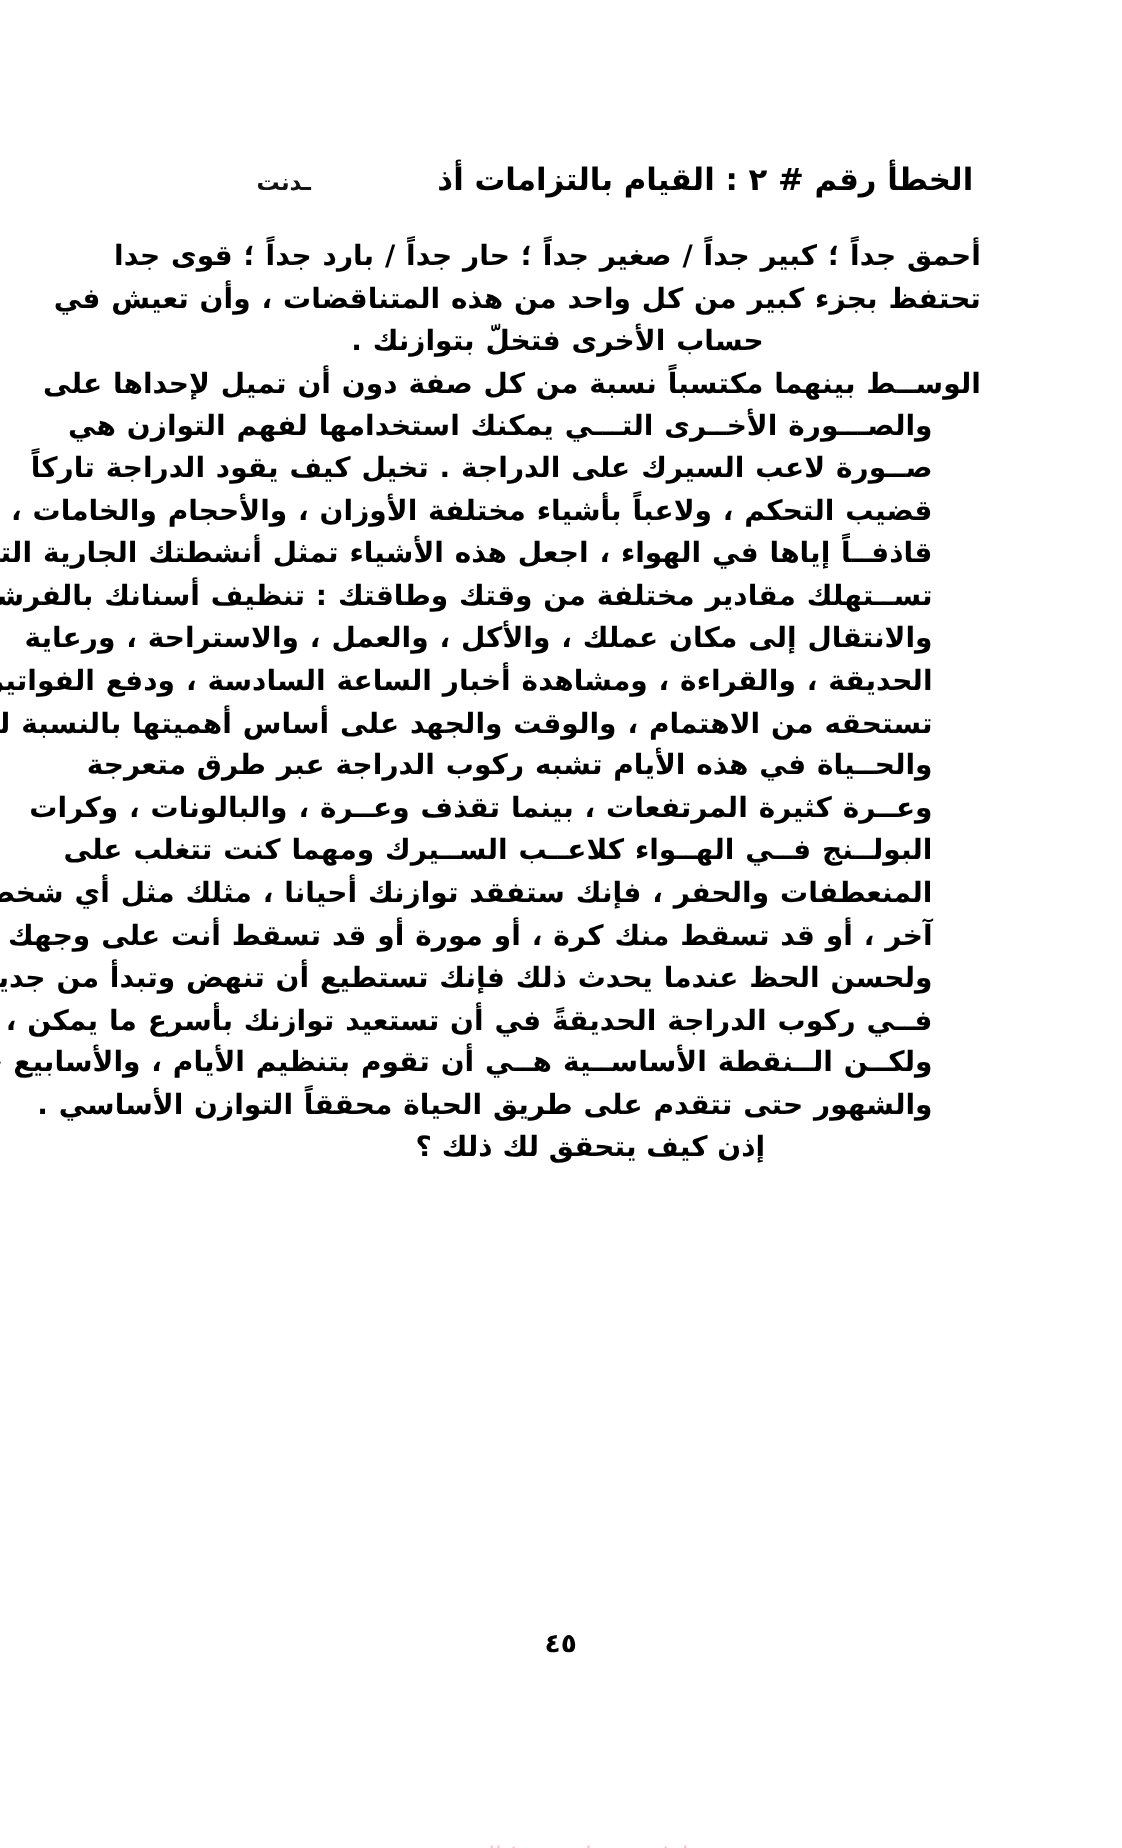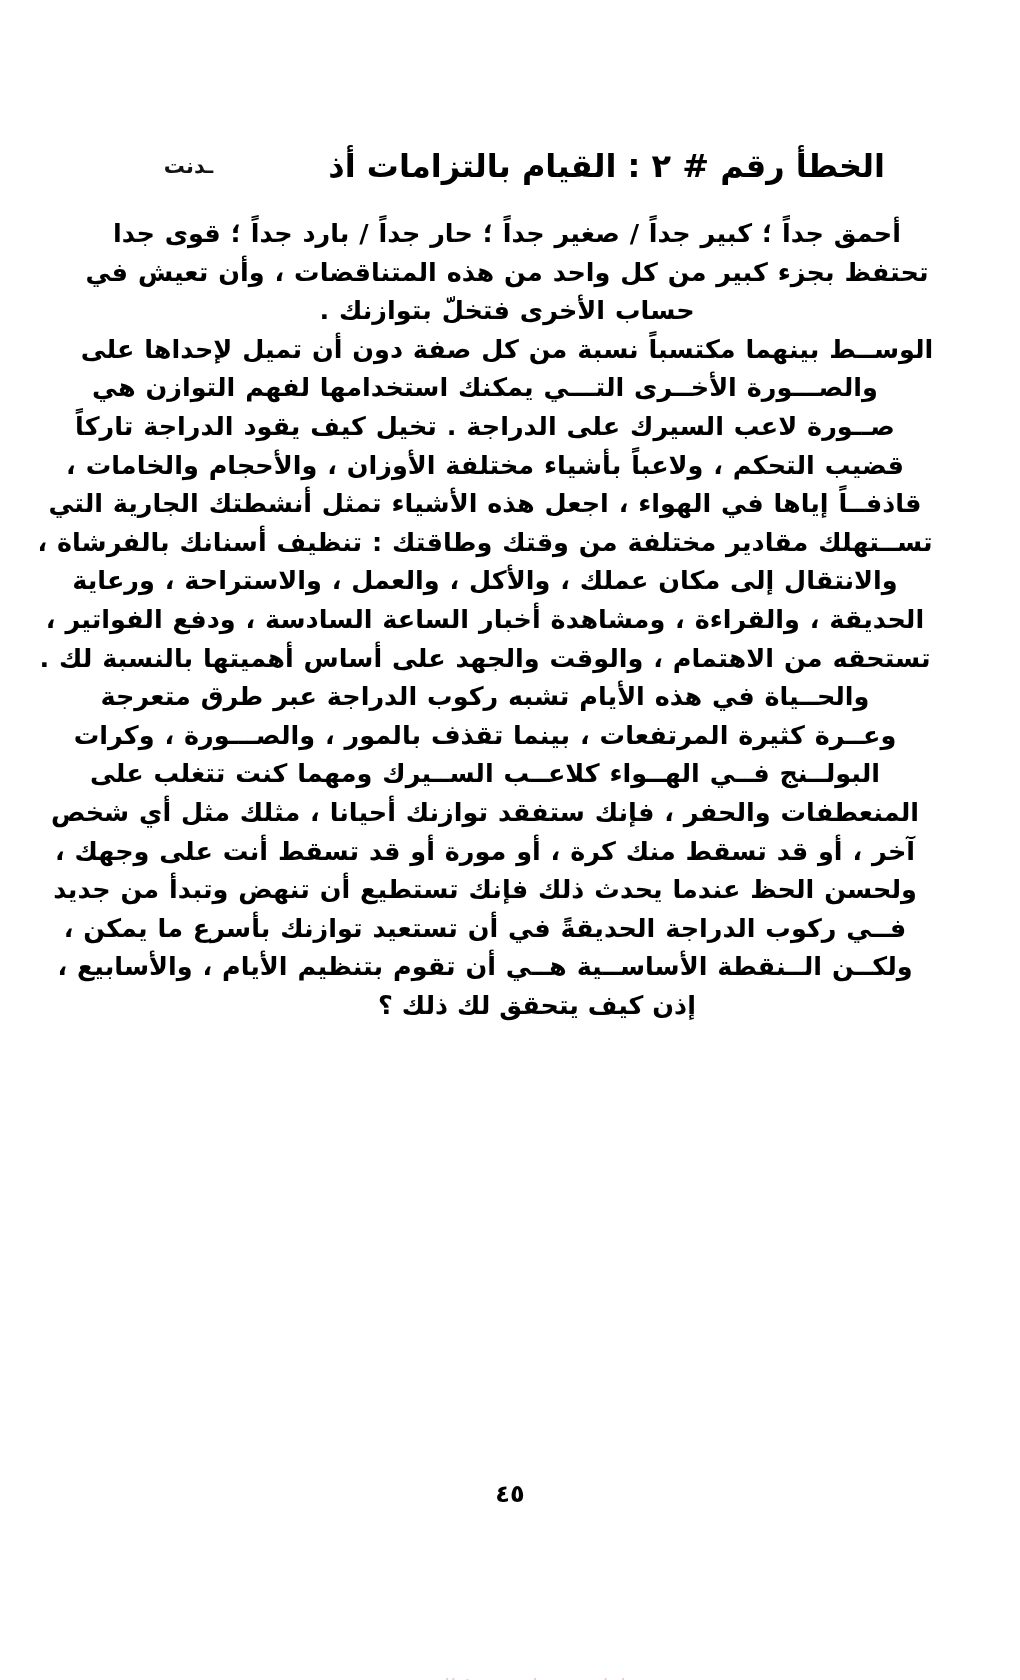--- a/index.html
+++ b/index.html
@@ -25,21 +25,21 @@
     top: 148px;
     right: 120px;
     left: 120px;
     height: 46px;
     direction: rtl;
     display: flex;
     align-items: flex-start;
     justify-content: flex-start;
   }
   .heading-title {
-    font-size: 32px;
+    font-size: 28px;
     font-weight: 700;
     line-height: 1.15;
     white-space: nowrap;
     letter-spacing: 0px;
     margin-right: 15px;
   }
   .heading-faded {
     font-size: 21px;
     font-weight: 700;
     line-height: 1.2;
@@ -71,21 +71,21 @@
   .para.indent {
     text-indent: 44px;
   }
   .line {
     display: block;
     white-space: nowrap;
   }
   
   .line.j {
     display: flex;
-    justify-content: center;
+    justify-content: flex-start;
     white-space: normal;
   }
   .line.j > span { white-space: nowrap; }
   .line.center { text-align: center; }
   .line.right { text-align: right; }
 
   
   .closing-line {
     display: block;
     text-align: center;
@@ -174,40 +174,41 @@
         <span>تستحقه من الاهتمام ، والوقت والجهد على أساس أهميتها بالنسبة لك .</span>
       </span>
     </p>
 
     <p class="para indent">
       <span class="line j">
         <span style="width:48px"></span>
         <span>والحــياة في هذه الأيام تشبه ركوب الدراجة عبر طرق متعرجة</span>
       </span>
       <span class="line j">
-        <span>وعــرة كثيرة المرتفعات ، بينما تقذف بالمور ، والصـــورة ، وكرات</span>
+        <span>وعــرة كثيرة المرتفعات ، بينما تقذف وعــرة ، والبالونات ، وكرات</span>
       </span>
       <span class="line j">
         <span>البولــنج فــي الهــواء كلاعــب الســيرك   ومهما كنت تتغلب على</span>
       </span>
       <span class="line j">
         <span>المنعطفات والحفر ، فإنك ستفقد توازنك أحيانا ، مثلك مثل أي شخص</span>
       </span>
       <span class="line j">
         <span>آخر ، أو قد تسقط منك كرة ، أو مورة أو قد تسقط أنت على وجهك ،</span>
       </span>
       <span class="line j">
         <span>ولحسن الحظ عندما يحدث ذلك فإنك تستطيع أن تنهض وتبدأ من جديد</span>
       </span>
       <span class="line j">
         <span>فــي ركوب الدراجة الحديقةً في أن تستعيد توازنك بأسرع ما يمكن ،</span>
       </span>
       <span class="line j">
         <span>ولكــن الــنقطة الأساســية هــي أن تقوم بتنظيم الأيام ، والأسابيع ،</span>
       </span>
+      <span class="line right">والشهور حتى تتقدم على طريق الحياة محققاً التوازن الأساسي .</span>
     </p>
 
     <span class="closing-line">إذن كيف يتحقق لك ذلك ؟</span>
   </div>
 
   <div class="page-number">٤٥</div>
 
   <div class="footer-watermark" style="color: rgb(240, 200, 204);">www.ibtesamh.com/vb</div>
 
 </div>

